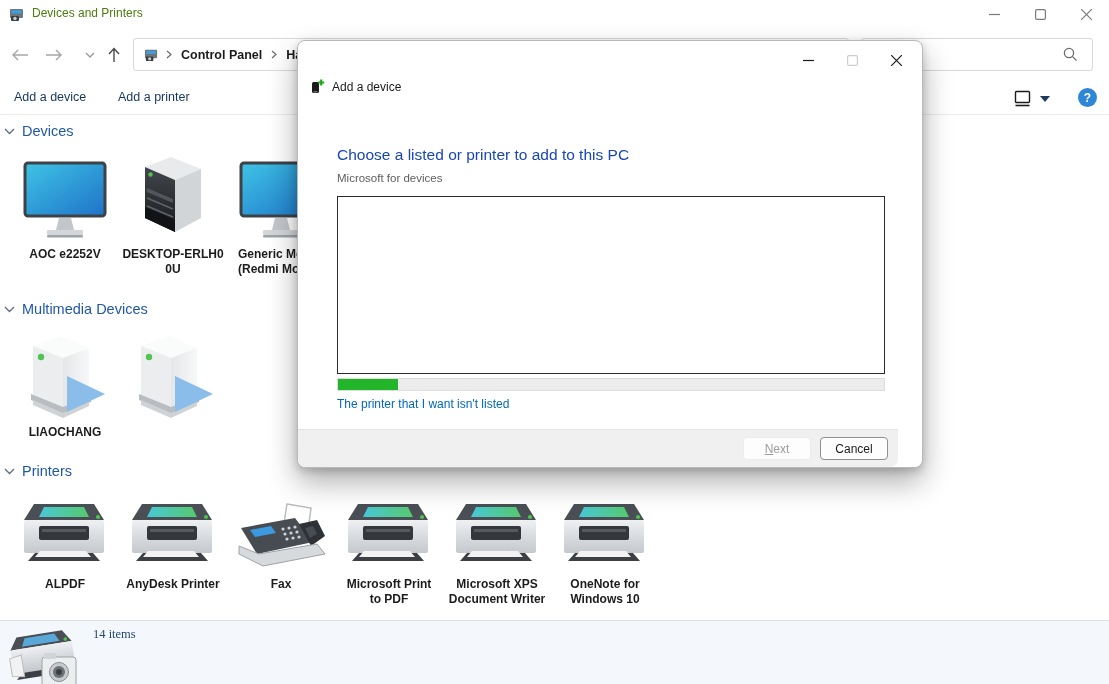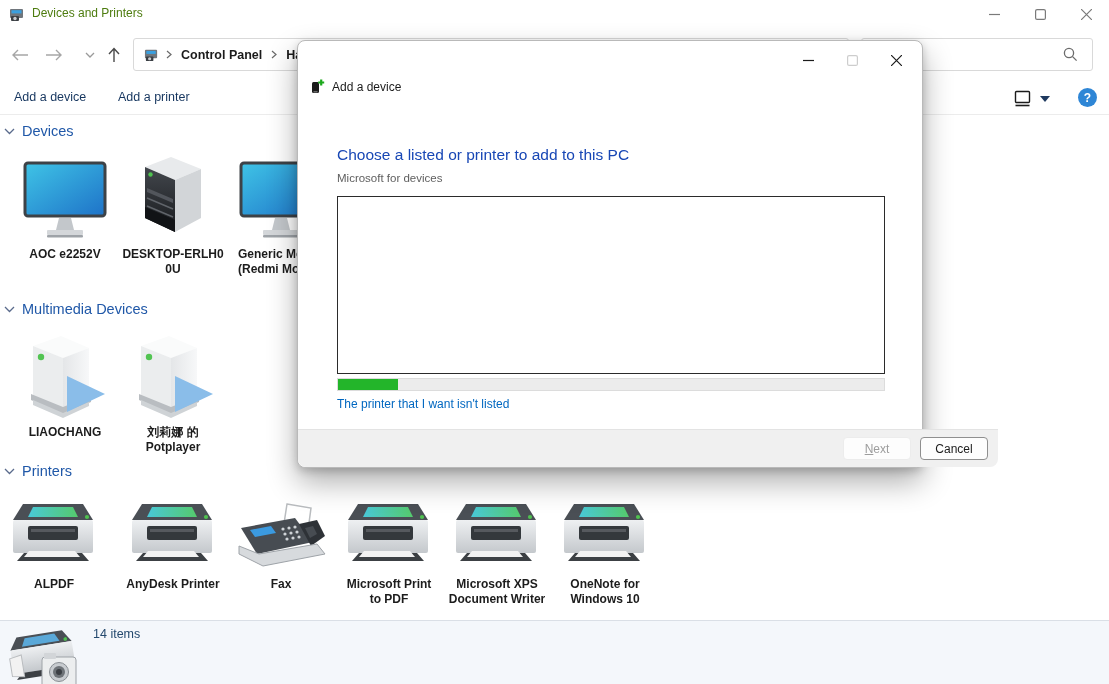--- a/index.html
+++ b/index.html
@@ -32,37 +32,37 @@
   .sec-header { position:absolute; left:4px; display:flex; align-items:center; font-size:14.5px; color:#2058a8; }
   .sec-header .chev { margin-right:7px; }
   .row { position:absolute; left:0; width:1109px; }
   .cell { position:absolute; width:104px; display:flex; flex-direction:column; align-items:center; }
   .cell .icon-box { display:flex; align-items:flex-end; justify-content:center; }
   .cell .lbl { margin-top:5px; font-size:12px; line-height:15px; text-align:center; color:#1c1c1c; width:104px;font-weight:bold; }
   .cell .lbl span { display:block; }
   .cell.clip-left .lbl { text-align:left; padding-left:9px; }
 
   
-  .statusbar { position:absolute; left:0; top:620px; width:1109px; height:64px; background:#f4f7fb; border-top:1px solid #dadfe6; overflow:hidden; }
+  .statusbar { position:absolute; left:0; top:620px; width:1109px; height:64px; background:#f4f7fb; border-top:1px solid #dadfe6; overflow:hidden;font-family:Liberation Serif, serif; }
   .statusbar .count { position:absolute; left:93px; top:6px; font-size:12.5px; color:#24496e; }
   .statusbar .big-ico { position:absolute; left:8px; top:4px; }
 
   
   .dialog { position:absolute; left:297px; top:40px; width:626px; height:428px; background:#ffffff; border:1px solid #b9b9b9; border-radius:8px; box-shadow:0 14px 30px rgba(0,0,0,.32), 0 3px 8px rgba(0,0,0,.18); }
   .dlg-controls { position:absolute; right:4px; top:4px; display:flex; }
   .dlg-wc { width:44px; height:30px; display:flex; align-items:center; justify-content:center; }
   .dlg-titlerow { position:absolute; left:11px; top:38px; display:flex; align-items:center; }
   .dlg-titlerow .t { margin-left:7px; font-size:12px; color:#1b1b1b; }
   .dlg-heading { position:absolute; left:39px; top:105px; font-size:15.5px; color:#1847b5; }
   .dlg-status { position:absolute; left:39px; top:131px; font-size:11.5px; color:#5f5f5f; }
   .dlg-list { position:absolute; left:39px; top:155px; width:548px; height:178px; background:#ffffff; border:1px solid #2b2b2b; }
   .dlg-progress { position:absolute; left:39px; top:337px; width:548px; height:13px; background:#ececec; border:1px solid #dcdcdc; }
   .dlg-progress .fill { height:100%; background:#23b52a; }
   .dlg-link { position:absolute; left:39px; top:356px; font-size:12px; color:#0067c0; cursor:pointer; }
-  .dlg-footer { position:absolute; left:0; bottom:0; width:700px; height:38px; background:#f0f0f0; border-top:1px solid #e3e3e3; border-radius:0 0 8px 8px; }
+  .dlg-footer { position:absolute; left:0; bottom:0; width:600px; height:38px; background:#f0f0f0; border-top:1px solid #e3e3e3; border-radius:0 0 8px 8px; }
   .btn { position:absolute; top:7px; width:68px; height:23px; font-size:12px; border-radius:4px; display:flex; align-items:center; justify-content:center; font-family:"Liberation Sans", sans-serif; }
   .btn-next { right:87px; background:#fdfdfd; border:1px solid #ececec; color:#9d9d9d; }
   .btn-next u { text-decoration:underline; }
   .btn-cancel { right:10px; background:#fdfdfd; border:1px solid #8f8f8f; color:#1b1b1b; cursor:pointer; }
 </style>
 </head>
 <body>
 
 <svg width="0" height="0" style="position:absolute">
   <defs>
@@ -262,36 +262,32 @@
           <svg width="92" height="90" viewBox="0 0 92 90">
             <polygon points="14,16 42,6 70,18 44,28" fill="#fafbfb"></polygon>
             <polygon points="44,28 70,18 70,66 44,78" fill="url(#gMedia)"></polygon>
             <polygon points="14,16 44,28 44,78 14,66" fill="#ebedee"></polygon>
             <circle cx="22" cy="27" r="3.2" fill="#52c452"></circle>
             <polygon points="12,64 44,77 72,66 72,72 44,84 12,70" fill="#b9bdc1"></polygon>
             <polygon points="14,70 44,83 70,72 70,76 44,88 14,75" fill="#cfd3d6"></polygon>
             <polygon points="48,46 86,64 48,82" fill="#8abde9"></polygon>
           </svg>
         </div>
-        <div class="lbl">
-          <span>刘莉娜 的</span>
-            <span>Potplayer</span>
-        </div>
       </div>
     </div>
 
     <div class="sec-header" style="top:347px">
       <svg class="chev" width="11" height="7" viewBox="0 0 11 7">
           <path d="M1 1 L5.5 5.5 L10 1" stroke="#5a6b8c" stroke-width="1.3" fill="none"></path>
         </svg>
       <span>Printers</span>
     </div>
     <div class="row" style="top:382px">
 
-      <div class="cell" style="left:2px">
+      <div class="cell" style="left:13px">
         <div class="icon-box" style="height:74px">
           <svg width="90" height="72" viewBox="0 0 90 72">
             <polygon points="14,4 74,4 84,20 4,20" fill="#4a4f55"></polygon>
             <polygon points="24,7 64,7 69,17 19,17" fill="url(#gPrnTop)"></polygon>
             <circle cx="78" cy="17" r="2.1" fill="#4fc24f"></circle>
             <rect x="4" y="20" width="80" height="33" rx="2" fill="url(#gPrnBody)"></rect>
             <rect x="19" y="26" width="50" height="14" rx="2" fill="#34383c"></rect>
             <rect x="22" y="29" width="44" height="3" fill="#56595e"></rect>
             <polygon points="15,53 73,53 80,61 8,61" fill="#3c4044"></polygon>
             <polygon points="20,51 66,51 71,57 15,57" fill="#f2f2f2"></polygon>

